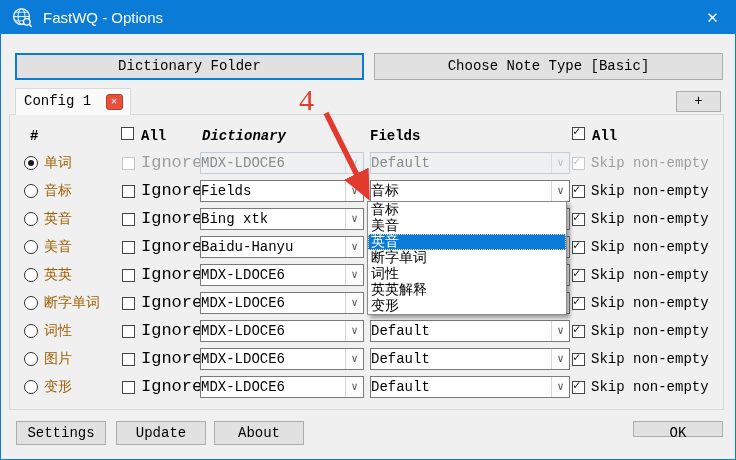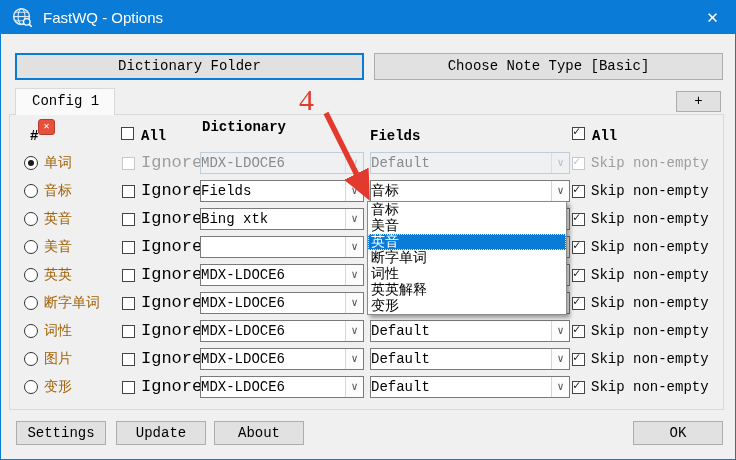--- a/index.html
+++ b/index.html
@@ -14,23 +14,23 @@
   #title-text{position:absolute;left:42px;top:0;height:33px;line-height:33px;color:#fff;
     font-family:"Liberation Sans","DejaVu Sans",sans-serif;font-size:15px;}
   #close-btn{position:absolute;right:0;top:0;width:45px;height:33px;color:#fff;
     font-family:"Liberation Sans",sans-serif;font-size:15px;text-align:center;line-height:33px;cursor:pointer;}
   
   .btn{position:absolute;background:#e1e1e1;border:1px solid #adadad;box-sizing:border-box;
     text-align:center;font-size:14px;color:#000;cursor:pointer;}
   #btn-dict-folder{left:14px;top:52px;width:349px;height:27px;border:2px solid #0a7bd7;line-height:23px;}
   #btn-note-type{left:373px;top:52px;width:349px;height:27px;line-height:25px;}
   
-  #tab-config{position:absolute;left:14px;top:87px;width:100px;height:27px;background:#fafafa;
+  #tab-config{position:absolute;left:14px;top:87px;width:116px;height:27px;background:#fafafa;
     border:1px solid #d9d9d9;border-bottom:none;box-sizing:border-box;font-size:14px;
-    line-height:25px;padding-left:16px;cursor:pointer;z-index:5;}
+    line-height:25px;padding-left:8px;cursor:pointer;z-index:5;}
   #tab-close{display:inline-block;width:15px;height:14px;margin-left:6px;background:#e8503a;
     border:1px solid #b43c2a;border-radius:3px;color:#fff;font-size:10px;line-height:13px;
     text-align:center;vertical-align:1px;cursor:pointer;}
   #btn-add-tab{left:675px;top:90px;width:45px;height:21px;line-height:19px;font-size:14px;}
   
   #pane{position:absolute;left:8px;top:113px;width:715px;height:296px;background:#f0f0f0;
     border:1px solid #d9d9d9;box-sizing:border-box;}
   .hdr{position:absolute;font-size:14px;font-weight:bold;color:#000;line-height:16px;}
   
   .cb{position:absolute;width:13px;height:13px;background:#fff;border:1px solid #444;
@@ -66,21 +66,21 @@
   
   #annotation{position:absolute;left:285px;top:80px;width:120px;height:130px;z-index:60;pointer-events:none;}
   #step-num{position:absolute;left:298px;top:82px;z-index:60;color:#e23b2e;
     font-family:"Liberation Serif","DejaVu Serif",serif;font-size:30px;pointer-events:none;}
   
   #btn-settings{left:15px;top:420px;width:90px;height:24px;line-height:22px;}
   #btn-update{left:115px;top:420px;width:90px;height:24px;line-height:22px;}
   #btn-about{left:213px;top:420px;width:90px;height:24px;line-height:22px;}
   #link-guide{position:absolute;left:312px;top:420px;height:24px;line-height:24px;font-size:14px;
     color:#0000ee;text-decoration:underline;cursor:pointer;}
-  #btn-ok{left:632px;top:420px;width:90px;height:24px;line-height:22px;}
+  #btn-ok{left:632px;top:420px;width:90px;height:16px;line-height:22px;}
 </style>
 </head>
 <body>
 
 <div id="window">
 
   <div id="titlebar">
     <svg id="title-icon" viewBox="0 0 24 24">
       <circle cx="11" cy="11" r="8.2" fill="none" stroke="#dcebfa" stroke-width="1.6"></circle>
       <ellipse cx="11" cy="11" rx="3.6" ry="8.2" fill="none" stroke="#dcebfa" stroke-width="1.2"></ellipse>
@@ -101,21 +101,21 @@
     <span>Config 1</span>
     <span id="tab-close">✕</span>
   </div>
   <div class="btn" id="btn-add-tab">+</div>
 
   <div id="pane">
 
     <div class="hdr" style="left:20px;top:13px;">#</div>
     <div class="cb" style="left:111px;top:12px;"></div>
     <div class="hdr" style="left:131px;top:13px;">All</div>
-    <div class="hdr" style="left:192px;top:4px;">Dictionary</div>
+    <div class="hdr" style="left:192px;top:13px;font-style:italic;">Dictionary</div>
     <div class="hdr" style="left:360px;top:13px;">Fields</div>
     <div class="cb" style="left:562px;top:12px;">
         <span>✓</span>
       </div>
     <div class="hdr" style="left:582px;top:13px;">All</div>
 
     <div class="grid-row" style="top:34px;">
       <div class="radio sel" style="left:14px;top:7px;"></div>
       <div class="row-label">单词</div>
       <div class="cb disabled" style="left:112px;top:8px;"></div>
@@ -152,21 +152,21 @@
           <span>✓</span>
         </div>
       <div class="skip-label">Skip non-empty</div>
     </div>
 
     <div class="grid-row" style="top:118px;">
       <div class="radio" style="left:14px;top:7px;"></div>
       <div class="row-label">美音</div>
       <div class="cb" style="left:112px;top:8px;"></div>
       <div class="ign-label">Ignore</div>
-      <div class="combo dict"><span class="chev">∨</span></div>
+      <div class="combo dict"><span>Baidu-Hanyu</span><span class="chev">∨</span></div>
       <div class="combo fld"><span></span><span class="chev">∨</span></div>
       <div class="cb" style="left:562px;top:8px;">
           <span>✓</span>
         </div>
       <div class="skip-label">Skip non-empty</div>
     </div>
 
     <div class="grid-row" style="top:146px;">
       <div class="radio" style="left:14px;top:7px;"></div>
       <div class="row-label">英英</div>

